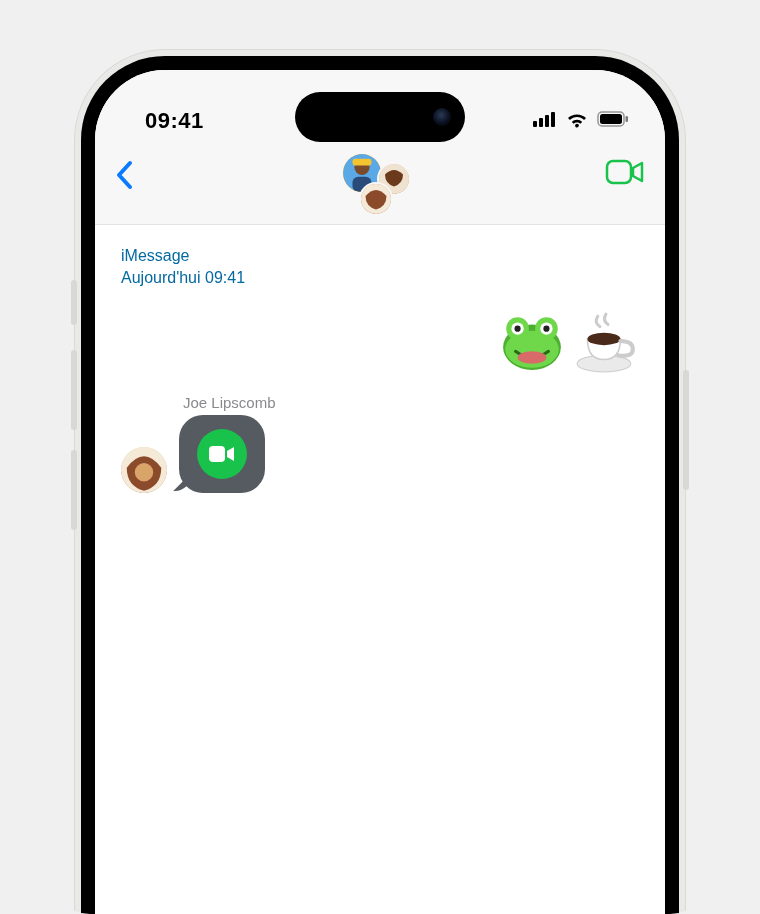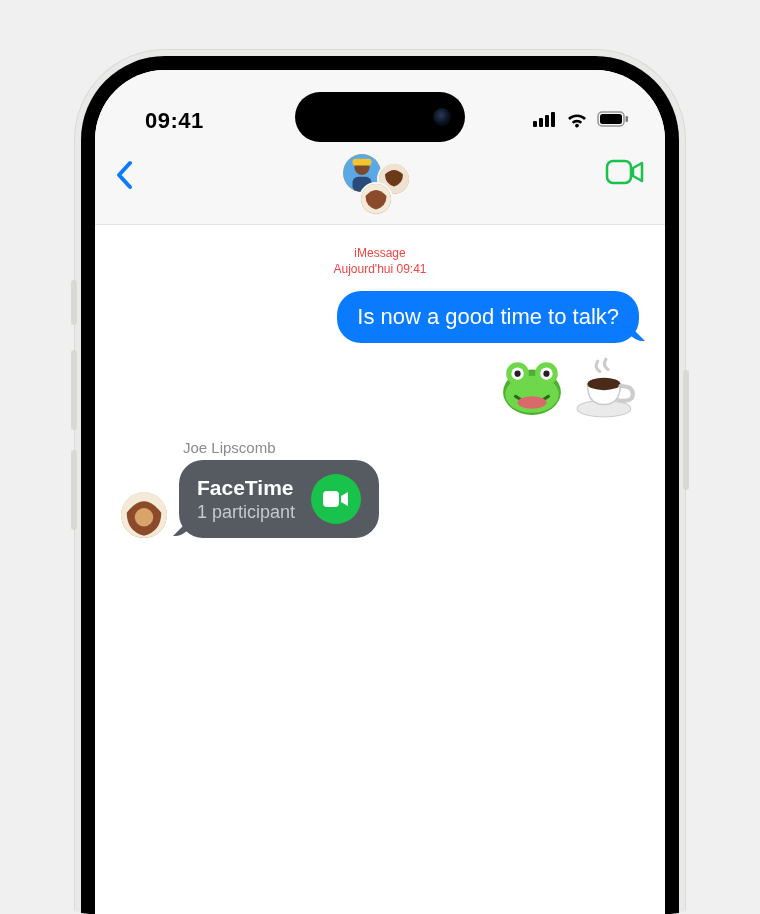--- a/index.html
+++ b/index.html
@@ -113,21 +113,21 @@
   .group-title-row {
     display: flex; align-items: center; justify-content: center; gap: 4px;
     padding-top: 4px;
   }
   .group-title { font-size: 16px; color: #000; }
   .chev-small { color: #c5c5c7; }
   .content {
     background: #fff;
     padding: 14px 26px 40px 26px;
   }
-  .meta-center { text-align: center; color: #ef4444; font-size: 12px; line-height: 1.35; padding: 6px 0 14px 0;}
+  .meta-center { color: #0369a1; font-size: 16px; line-height: 1.35; padding: 6px 0 14px 0;}
   .row { display: flex; margin-bottom: 10px; }
   .row.out { justify-content: flex-end; }
   .bubble {
     border-radius: 24px;
     padding: 12px 20px;
     font-size: 22px;
     line-height: 1.25;
     max-width: 80%;
     position: relative;
   }
@@ -264,25 +264,20 @@
             </div>
           </div>
         </div>
 
         <div class="content">
           <div class="meta-center">
             <div>iMessage</div>
             <div>Aujourd'hui 09:41</div>
           </div>
 
-          <div class="row out">
-            <div class="bubble blue tail-right">
-              <span>Is now a good time to talk?</span>
-            </div>
-          </div>
 
           <div class="emoji-row">
             <span class="emoji-big">
               <svg viewBox="0 0 64 64">
                   <ellipse cx="32" cy="38" rx="28" ry="22" fill="#4caf2f"></ellipse>
                   <ellipse cx="32" cy="40" rx="26" ry="18" fill="#6fd84a"></ellipse>
                   <ellipse cx="18" cy="20" rx="11" ry="11" fill="#6fd84a"></ellipse>
                   <ellipse cx="46" cy="20" rx="11" ry="11" fill="#6fd84a"></ellipse>
                   <circle cx="18" cy="20" r="6" fill="#fff"></circle>
                   <circle cx="46" cy="20" r="6" fill="#fff"></circle>
@@ -309,24 +304,20 @@
           <div class="in-row">
             <div class="in-avatar a2">
               <svg viewBox="0 0 40 40">
                   <circle cx="20" cy="20" r="20" fill="#f5ead8"></circle>
                   <circle cx="20" cy="20" r="9" fill="#d9a46a"></circle>
                   <path d="M5 18 Q20 -2 35 18 Q35 34 20 38 Q5 34 5 18" fill="#8b4a2a"></path>
                   <circle cx="20" cy="22" r="8" fill="#d9a46a"></circle>
                 </svg>
             </div>
             <div class="bubble dark tail-left">
-              <div class="ft-text">
-                <div class="ft-title">FaceTime</div>
-                <div class="ft-sub">1 participant</div>
-              </div>
               <div class="ft-icon">
                 <svg width="28" height="20" viewBox="0 0 28 20">
                     <rect x="1" y="2" width="16" height="16" rx="4" fill="#fff"></rect>
                     <path d="M19 7 L26 3 V17 L19 13 Z" fill="#fff"></path>
                   </svg>
               </div>
             </div>
           </div>
 
         </div>

